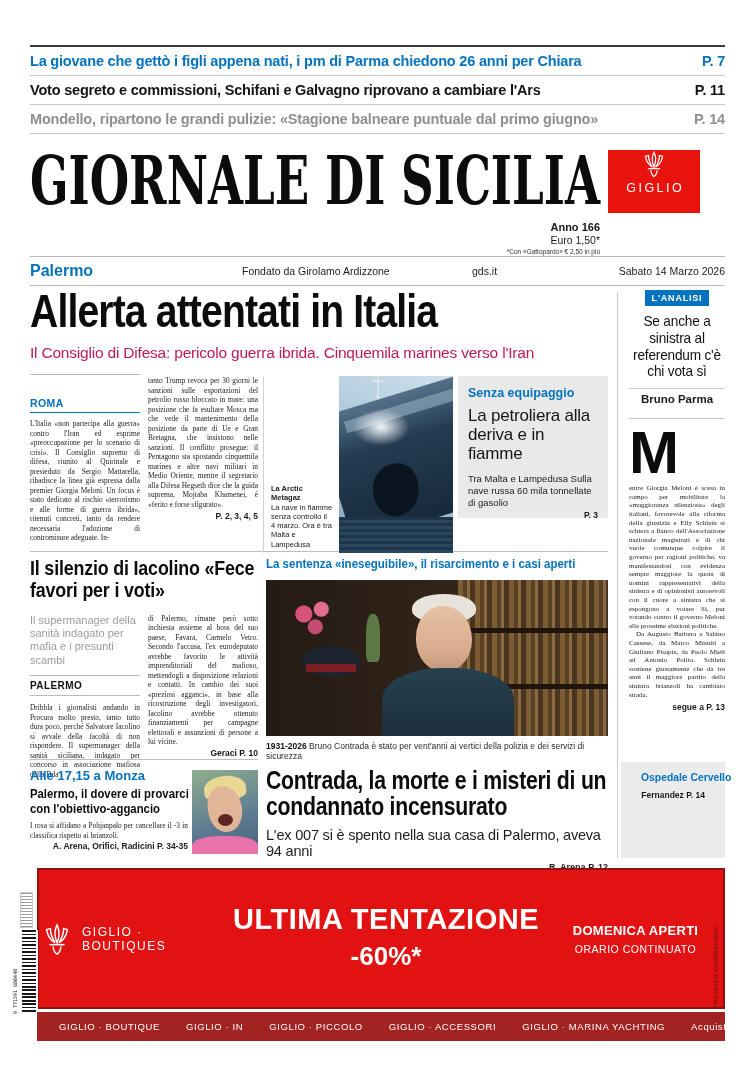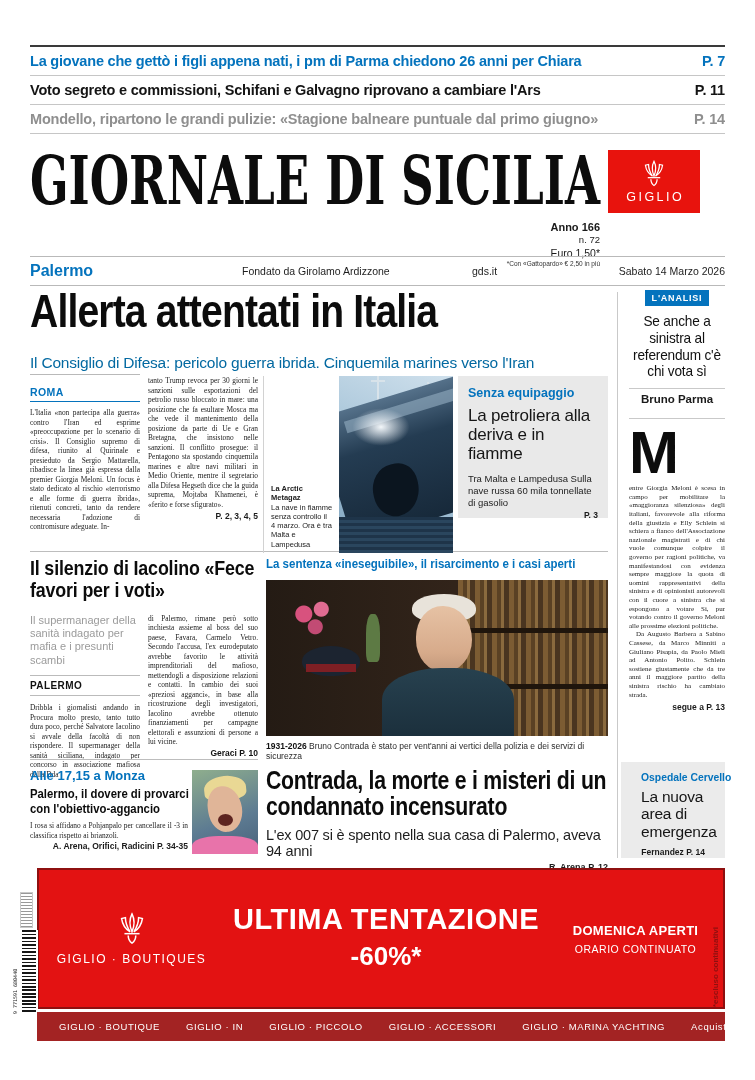--- a/index.html
+++ b/index.html
@@ -7,44 +7,44 @@
         font-family:"Liberation Sans",sans-serif;color:#1b1b1b;}
   
   .teasers{position:absolute;left:30px;top:45px;width:695px;border-bottom:1px solid #c6c6c6;}
   .teaser-row{height:28px;display:flex;justify-content:space-between;align-items:center;
               font-weight:700;font-size:14.5px;border-top:1px solid #c6c6c6;letter-spacing:-0.2px;}
   .teaser-row:first-child{border-top:2px solid #3a3a3a;}
   .t-blue{color:#0473bd}.t-dark{color:#141414}.t-gray{color:#8f8f8f}
   
   .nameplate{position:absolute;left:30px;top:146px;}
   .logo-box{position:absolute;left:608px;top:150px;width:92px;height:63px;background:#e8130d;
-            display:flex;flex-direction:column;align-items:center;justify-content:center;gap:3px;}
+            display:flex;flex-direction:column;align-items:center;justify-content:flex-start;gap:3px;}
   .logo-box .lg-txt{color:#fff;font-size:12.5px;letter-spacing:2.5px;padding-left:2.5px;}
   .issue-info{position:absolute;left:330px;top:220px;width:270px;text-align:right;line-height:1.3;color:#1a1a1a;}
   .ii-anno{font-weight:700;font-size:11px;}
   .ii-n{font-size:9.5px;}
   .ii-price{font-size:10.5px;}
   .ii-note{font-size:6.5px;color:#333;}
   
   .dateline{position:absolute;left:30px;top:256px;width:695px;height:28px;
             border-top:1px solid #b9b9b9;border-bottom:1px solid #b9b9b9;}
   .dateline span{position:absolute;top:50%;transform:translateY(-50%);font-size:10.5px;color:#1d1d1d;}
   .dl-city{left:0;color:#0473bd!important;font-weight:700;font-size:16px!important;}
   .dl-founded{left:212px}.dl-site{left:442px}.dl-date{right:0}
   
   .lead-head{position:absolute;left:30px;top:288px;width:580px;}
   .lead-head h1{margin:0;font-weight:800;font-size:46px;line-height:1.0;letter-spacing:-1px;color:#0c0c0c;
                 width:680px;transform:scaleX(.85);transform-origin:0 0;}
-  .lead-sub{margin-top:20px;font-size:15.5px;letter-spacing:-0.2px;color:#0369a1;}
+  .lead-sub{margin-top:10px;font-size:15.5px;letter-spacing:-0.2px;color:#be185d;}
   .vrule{position:absolute;left:617px;top:292px;width:1px;height:566px;background:#c9c9c9;}
   .hrule-main{position:absolute;left:30px;top:551px;width:578px;height:1px;background:#bdbdbd;}
   
   .lead-cols{position:absolute;left:30px;top:374px;width:578px;height:181px;overflow:hidden;}
   .bodytext{font-family:"Liberation Serif",serif;font-size:7.4px;line-height:9.5px;text-align:justify;color:#1b1b1b;}
-  .lc1{position:absolute;left:0;top:0;width:110px;border-top:1px solid #b9b9b9;padding-top:11px;}
+  .lc1{position:absolute;left:0;top:0;width:110px;border-top:1px solid #b9b9b9;padding-top:22px;}
   .kicker-sm{color:#0473bd;font-weight:700;font-size:10.5px;letter-spacing:.4px;
              border-bottom:1px solid #0473bd;padding-bottom:3px;margin-bottom:6px;}
   .lc2{position:absolute;left:118px;top:2px;width:110px;}
   .lc-pages{text-align:right;font-weight:700;font-size:8.5px;margin-top:2px;}
   .lc-div{position:absolute;left:233px;top:2px;height:177px;width:1px;background:#d2d2d2;}
   .lc-caption{position:absolute;left:241px;top:110px;width:62px;font-size:7.5px;line-height:9.3px;color:#222;}
   .lc-caption b{display:block;}
   
   .ship-photo{position:absolute;left:309px;top:2px;width:114px;height:177px;overflow:hidden;
               background:linear-gradient(205deg,#cfe0ec 0%,#a9c6da 45%,#7fa3bd 100%);}
@@ -147,21 +147,21 @@
   
   .cervello{position:absolute;left:621px;top:762px;width:104px;height:96px;background:#ebebeb;
             padding:9px 20px;box-sizing:border-box;}
   .cv-kicker{color:#0473bd;font-weight:700;font-size:11.5px;white-space:nowrap;
              transform:scaleX(.9);transform-origin:0 0;}
   .cv-title{margin-top:5px;font-size:15.5px;line-height:1.12;color:#161616;letter-spacing:-0.2px;}
   .cv-byline{margin-top:7px;text-align:right;font-weight:700;font-size:8.5px;}
   
   .ad{position:absolute;left:37px;top:868px;width:688px;height:141px;background:#e31212;
       border:2px solid #8e1010;box-sizing:border-box;display:flex;align-items:center;color:#fff;}
-  .ad-left{width:185px;display:flex;flex-direction:column;align-items:center;gap:7px;}
+  .ad-left{width:185px;display:flex;align-items:center;gap:7px;}
   .ad-brand{font-size:12px;letter-spacing:1.5px;}
   .ad-center{flex:1;text-align:center;}
   .ad-title{font-weight:700;font-size:29px;line-height:1;letter-spacing:.5px;}
   .ad-sub{margin-top:9px;font-weight:700;font-size:15px;letter-spacing:.5px;}
   .ad-disc{margin-top:7px;font-weight:700;font-size:26px;}
   .ad-right{width:175px;text-align:center;}
   .ad-r1{font-weight:700;font-size:13px;letter-spacing:.3px;}
   .ad-r2{margin-top:5px;font-size:10.5px;letter-spacing:.5px;}
   .ad-note{position:absolute;right:3px;top:0;height:100%;writing-mode:vertical-rl;transform:rotate(180deg);
            font-weight:700;font-size:8px;color:#8e1010;display:flex;align-items:center;}
@@ -214,21 +214,20 @@
         <path d="M29 8 C28 15 25 19 20 22 C24 16 25 12 25 7 Z"></path>
         <path d="M10 24 h16"></path>
         <path d="M14 26 c0 4 1 6 4 8 c3 -2 4 -4 4 -8"></path>
       </g>
     </svg>
     <span class="lg-txt">GIGLIO</span>
   </div>
 
   <div class="issue-info">
     <div class="ii-anno">Anno 166</div>
-    <div class="ii-n">n. 72</div>
     <div class="ii-price">Euro 1,50*</div>
     <div class="ii-note">*Con «Gattopardo» € 2,50 in più</div>
   </div>
 
   <div class="dateline">
     <span class="dl-city">Palermo</span>
     <span class="dl-founded">Fondato da Girolamo Ardizzone</span>
     <span class="dl-site">gds.it</span>
     <span class="dl-date">Sabato 14 Marzo 2026</span>
   </div>
@@ -276,21 +275,21 @@
 
   <div class="analysis">
     <div class="an-label">L'ANALISI</div>
     <div class="an-title">Se anche a sinistra al referendum c'è chi vota sì</div>
     <div class="an-rule"></div>
     <div class="an-author">Bruno Parma</div>
     <div class="an-rule"></div>
     <div class="an-drop">M</div>
     <div class="an-body">
       <p>entre Giorgia Meloni è scesa in campo per mobilitare la «maggioranza silenziosa» degli italiani, favorevole alla riforma della giustizia e Elly Schlein si schiera a fianco dell'Associazione nazionale magistrati e di chi vuole comunque colpire il governo per ragioni politiche, va manifestandosi con evidenza sempre maggiore la quota di uomini rappresentativi della sinistra e di opinionisti autorevoli con il cuore a sinistra che si espongono a votare Sì, pur votando contro il governo Meloni alle prossime elezioni politiche.</p>
-      <p>Da Augusto Barbera a Sabino Cassese, da Marco Minniti a Giuliano Pisapia, da Paolo Mieli ad Antonio Polito. Schlein sostiene giustamente che da tre anni il maggiore partito della sinistra rischio ha cambiato strada.</p>
+      <p>Da Augusto Barbera a Sabino Cassese, da Marco Minniti a Giuliano Pisapia, da Paolo Mieli ad Antonio Polito. Schlein sostiene giustamente che da tre anni il maggiore partito della sinistra brianzoli ha cambiato strada.</p>
     </div>
     <div class="an-segue">segue a P. 13</div>
   </div>
 
   <div class="iacolino">
     <h2>Il silenzio di Iacolino «Fece favori per i voti»</h2>
     <div class="iac-cols">
       <div class="iac-left">
         <div class="iac-deck">Il supermanager della sanità indagato per mafia e i presunti scambi</div>
         <div class="iac-kicker">PALERMO</div>
@@ -344,21 +343,20 @@
     <div class="mz-photo">
       <div class="mz-hair"></div>
       <div class="mz-face"></div>
       <div class="mz-mouth"></div>
       <div class="mz-jersey"></div>
     </div>
   </div>
 
   <div class="cervello">
     <div class="cv-kicker">Ospedale Cervello</div>
-    <div class="cv-title">La nuova area di emergenza</div>
     <div class="cv-byline">
       <span>Fernandez</span>
       <span>P. 14</span>
     </div>
   </div>
 
   <div class="ad">
     <div class="ad-left">
       <svg viewBox="0 0 36 36" width="38" height="34">
         <g fill="none" stroke="#fff" stroke-width="1.6">

